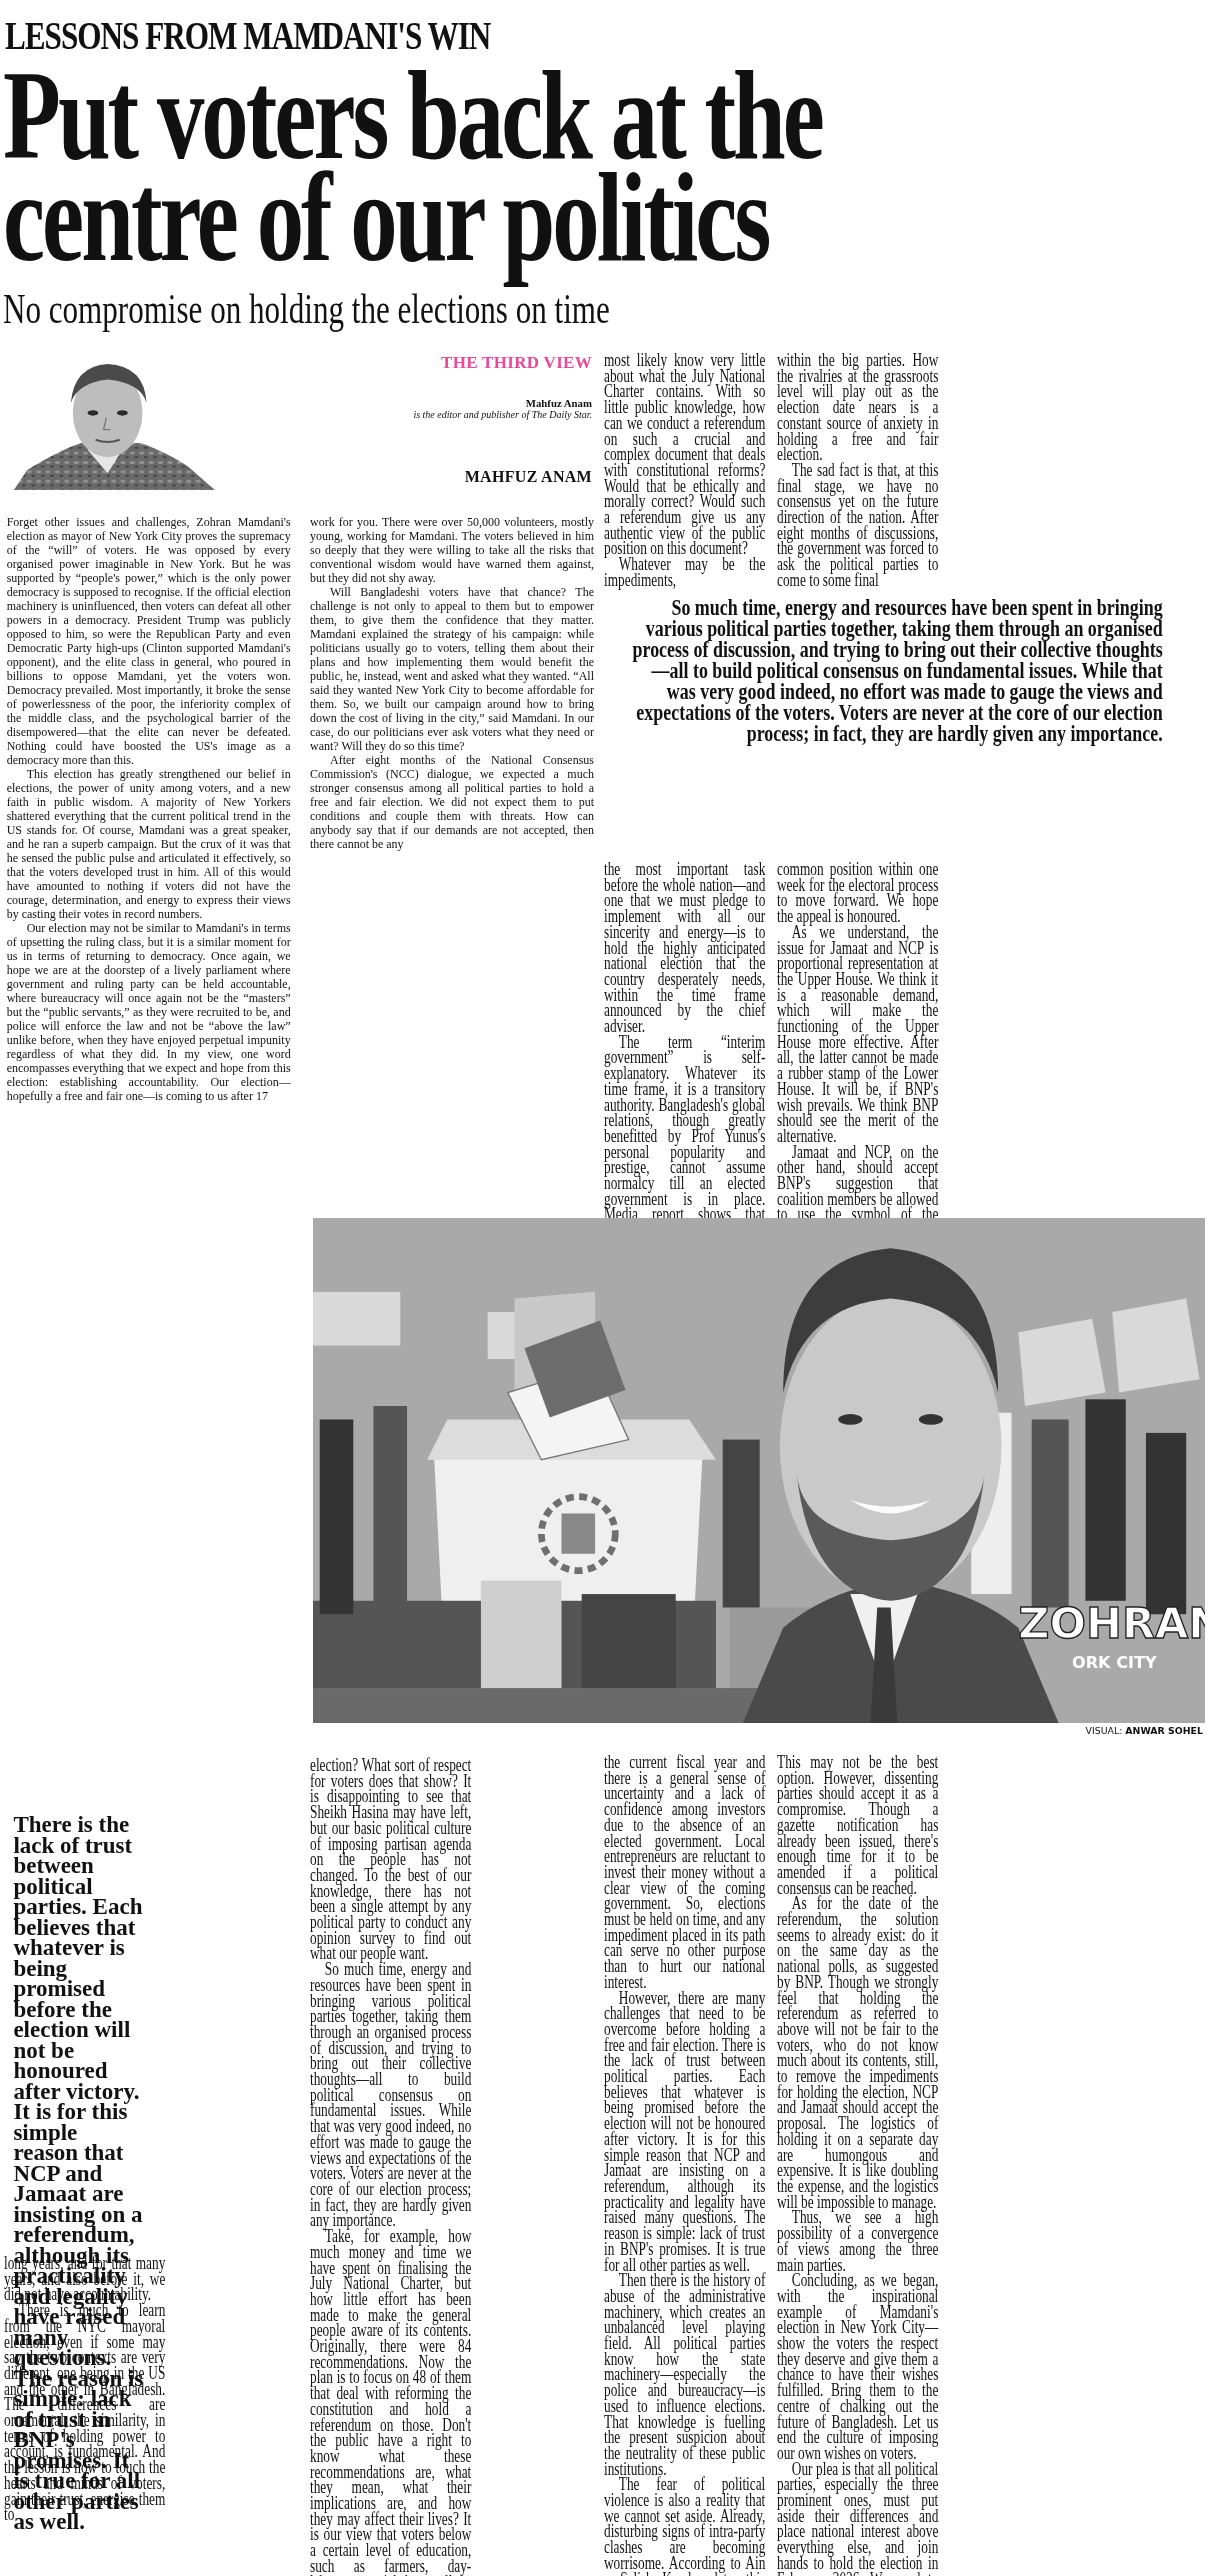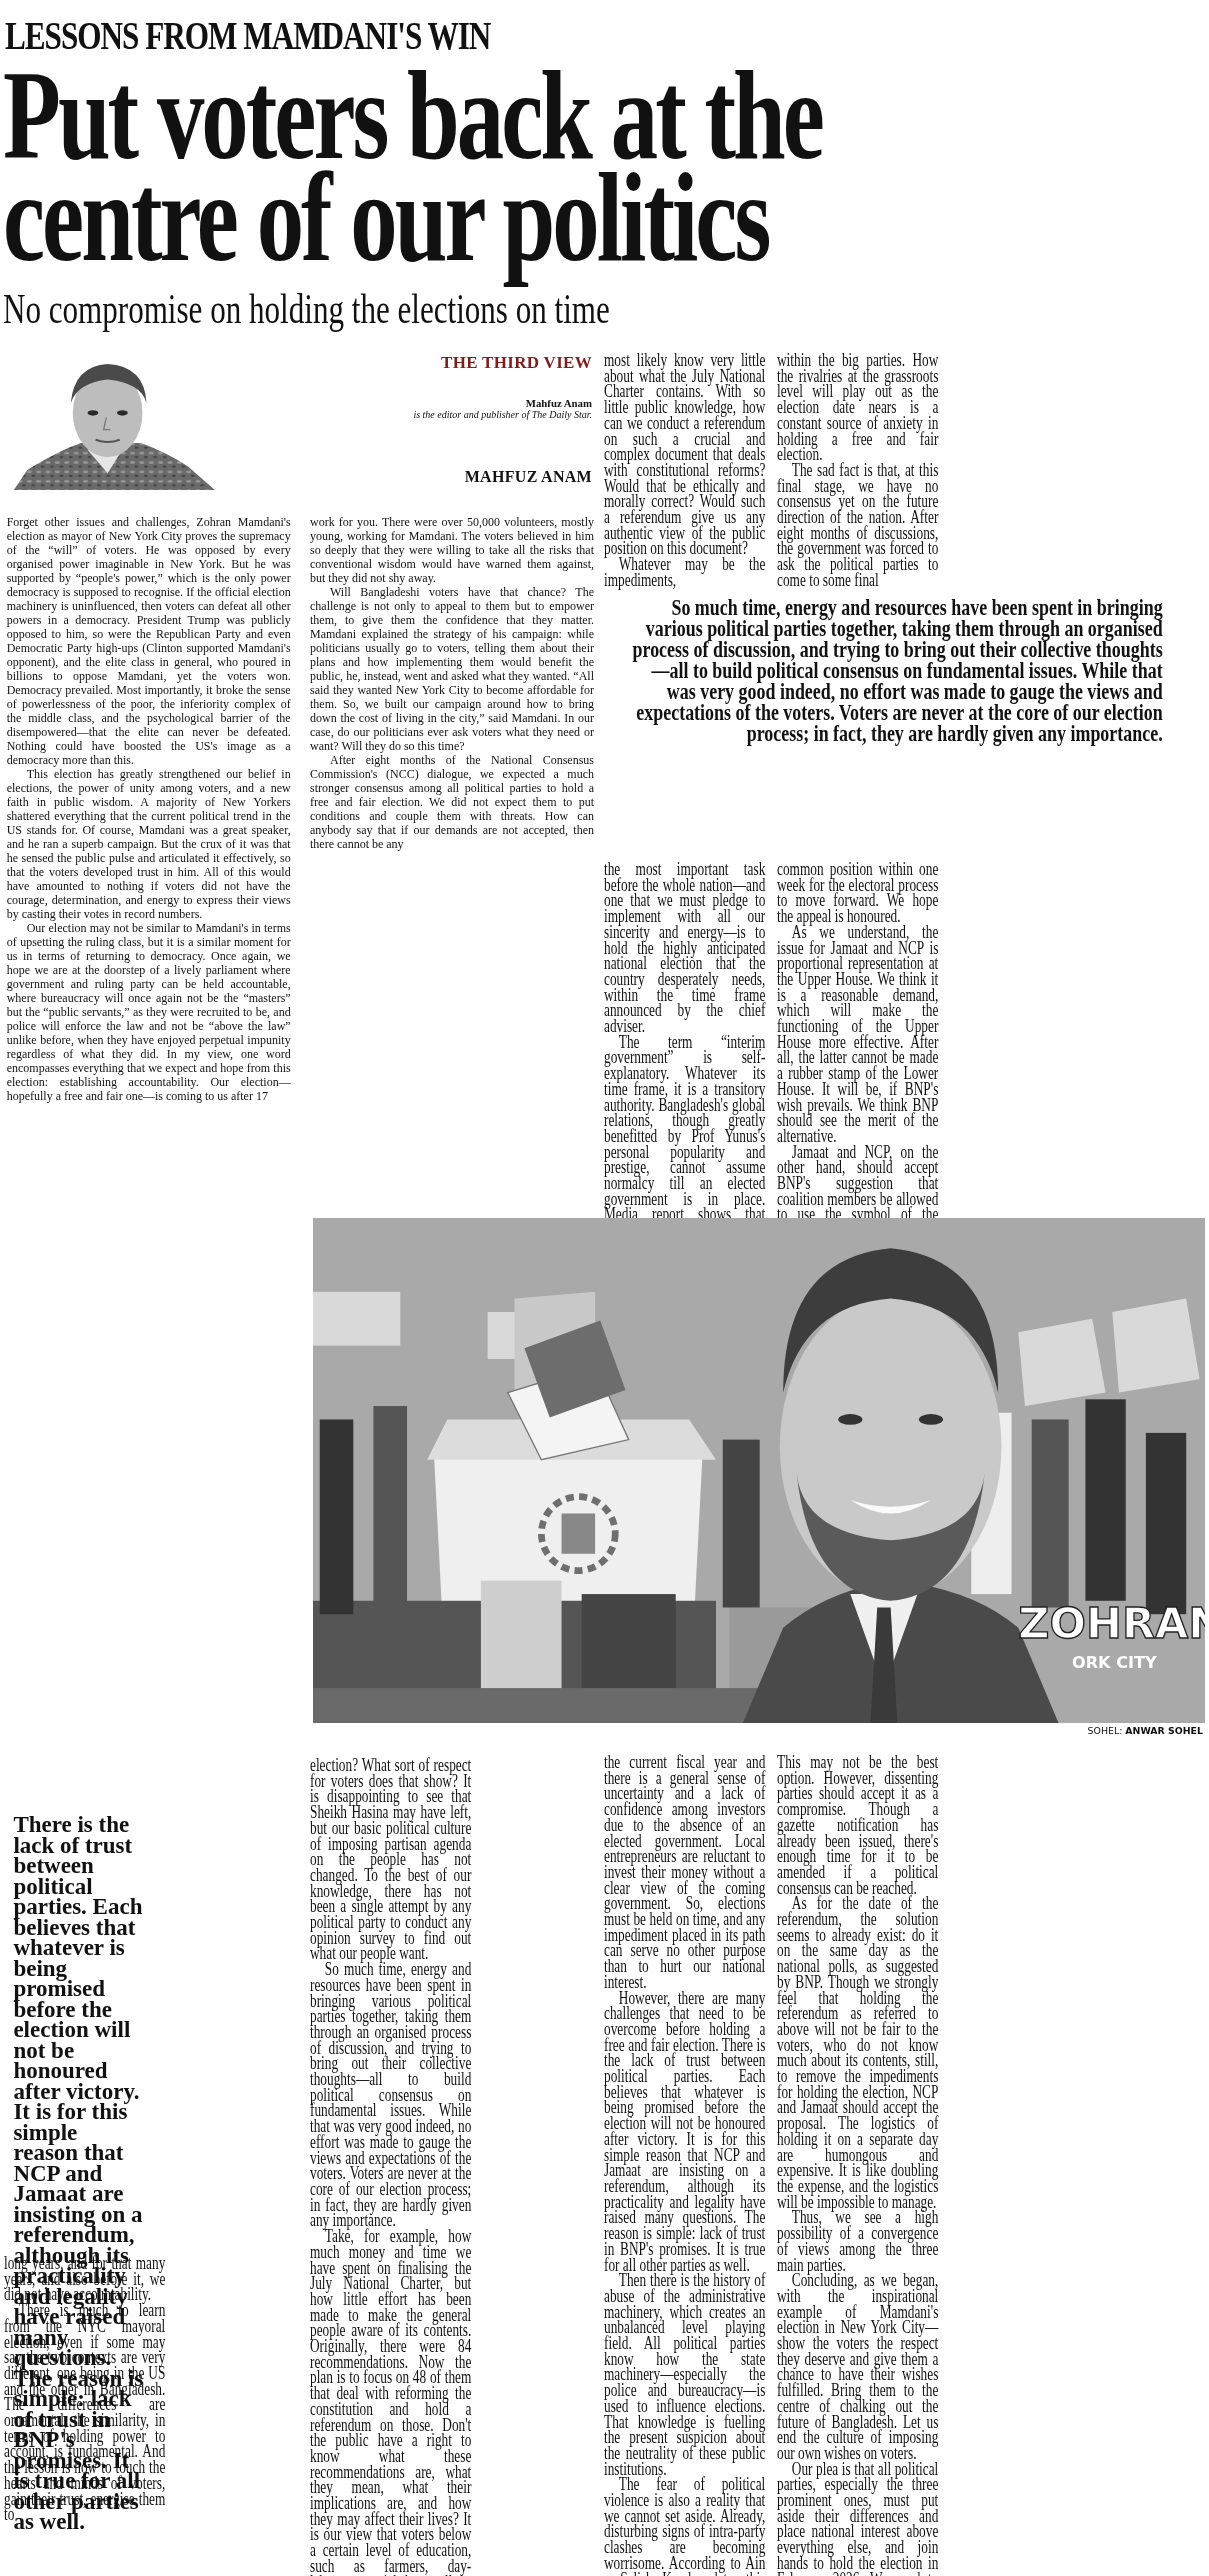--- a/index.html
+++ b/index.html
@@ -2,21 +2,21 @@
 <html style="font-size:10.8px"><head>
 <meta charset="utf-8">
 <style>
   html, body { margin: 0; padding: 0; background: #ffffff; }
   body { width: 1209px; height: 2576px; position: relative; overflow: hidden; color: #111; font-family: "Liberation Serif", "DejaVu Serif", serif; }
   .abs { position: absolute; }
   .kicker { left: 5.4px; top: 12px; font-size: 40px; font-weight: bold; letter-spacing: -1.3px; transform: scaleX(0.78); transform-origin: left top; white-space: nowrap; }
   .headline { left: 2.7px; top: 64px; font-size: 128px; font-weight: bold; line-height: 102px; letter-spacing: -4px; transform: scaleX(0.74); transform-origin: left top; white-space: nowrap; }
   .dek { left: 2.7px; top: 286px; font-size: 42px; line-height: 47px; transform: scaleX(0.74); transform-origin: left top; white-space: nowrap; }
   .photo { left: 6.7px; top: 356px; width: 208px; height: 134px; }
-  .series { left: 296px; top: 353px; width: 296px; text-align: right; font-size: 17px; font-weight: bold; color: #7f1d1d; letter-spacing: 0.3px; }
+  .series { left: 296px; top: 353px; width: 296px; text-align: right; font-size: 17px; font-weight: bold; color: #ec4899; letter-spacing: 0.3px; }
   .bio-name { left: 296px; top: 397px; width: 296px; text-align: right; font-size: 10.8px; font-weight: bold; }
   .bio-desc { left: 296px; top: 409px; width: 296px; text-align: right; font-size: 10px; font-style: italic; }
   .byline { left: 296px; top: 468px; width: 296px; text-align: right; font-size: 16px; font-weight: bold; letter-spacing: 0.3px; }
   .col { position: absolute; font-size: 12px; line-height: 14px; text-align: justify; hyphens: auto; }
   .col p { margin: 0; text-indent: 0; }
   .col p + p { text-indent: 20px; }
   .col p.cont { text-indent: 0; }
   .cond { font-size: 18px; line-height: 15.7px; transform: scaleX(0.74); transform-origin: left top; }
   .pullquote-top { left: 625px; top: 597px; width: 538px; text-align: right; font-size: 23px; line-height: 21px; font-weight: bold; }
   .pullquote-top span { display: inline-block; transform: scaleX(0.78); transform-origin: right top; width: 128%; margin-left: -28%; }
@@ -140,21 +140,21 @@
     <ellipse cx="800" cy="300" rx="18" ry="8" fill="#333"></ellipse>
     <ellipse cx="920" cy="300" rx="18" ry="8" fill="#333"></ellipse>
     <path d="M800 420 Q860 460 920 420 Q860 440 800 420 Z" fill="#fafafa"></path>
   </g>
   <g>
     <text x="1050" y="625" font-family="DejaVu Sans, sans-serif" font-weight="bold" font-size="64" fill="#ffffff" stroke="#222" stroke-width="2">ZOHRAN</text>
     <text x="1130" y="670" font-family="DejaVu Sans, sans-serif" font-weight="bold" font-size="24" fill="#ffffff">ORK CITY</text>
   </g>
 </svg>
 <div class="abs credit">
-  <span>SOHEL:</span>
+  <span>VISUAL:</span>
   <b>ANWAR SOHEL</b>
 </div>
 
 <div class="abs pullquote-left">There is the lack of trust between political parties. Each believes that whatever is being promised before the election will not be honoured after victory. It is for this simple reason that NCP and Jamaat are insisting on a referendum, although its practicality and legality have raised many questions. The reason is simple: lack of trust in BNP's promises. It is true for all other parties as well.</div>
 
 <div class="col cond" style="left:4px; top:2256px; width:218px;">
   <p class="cont">long years, and for that many years, and also before it, we did not have accountability.</p>
   <p>There is much to learn from the NYC mayoral election, even if some may say the two contexts are very different, one being in the US and the other in Bangladesh. The differences are ornamental; the similarity, in terms of holding power to account, is fundamental. And the lesson is how to touch the hearts and minds of voters, gain their trust, energise them to</p>
 </div>
 

